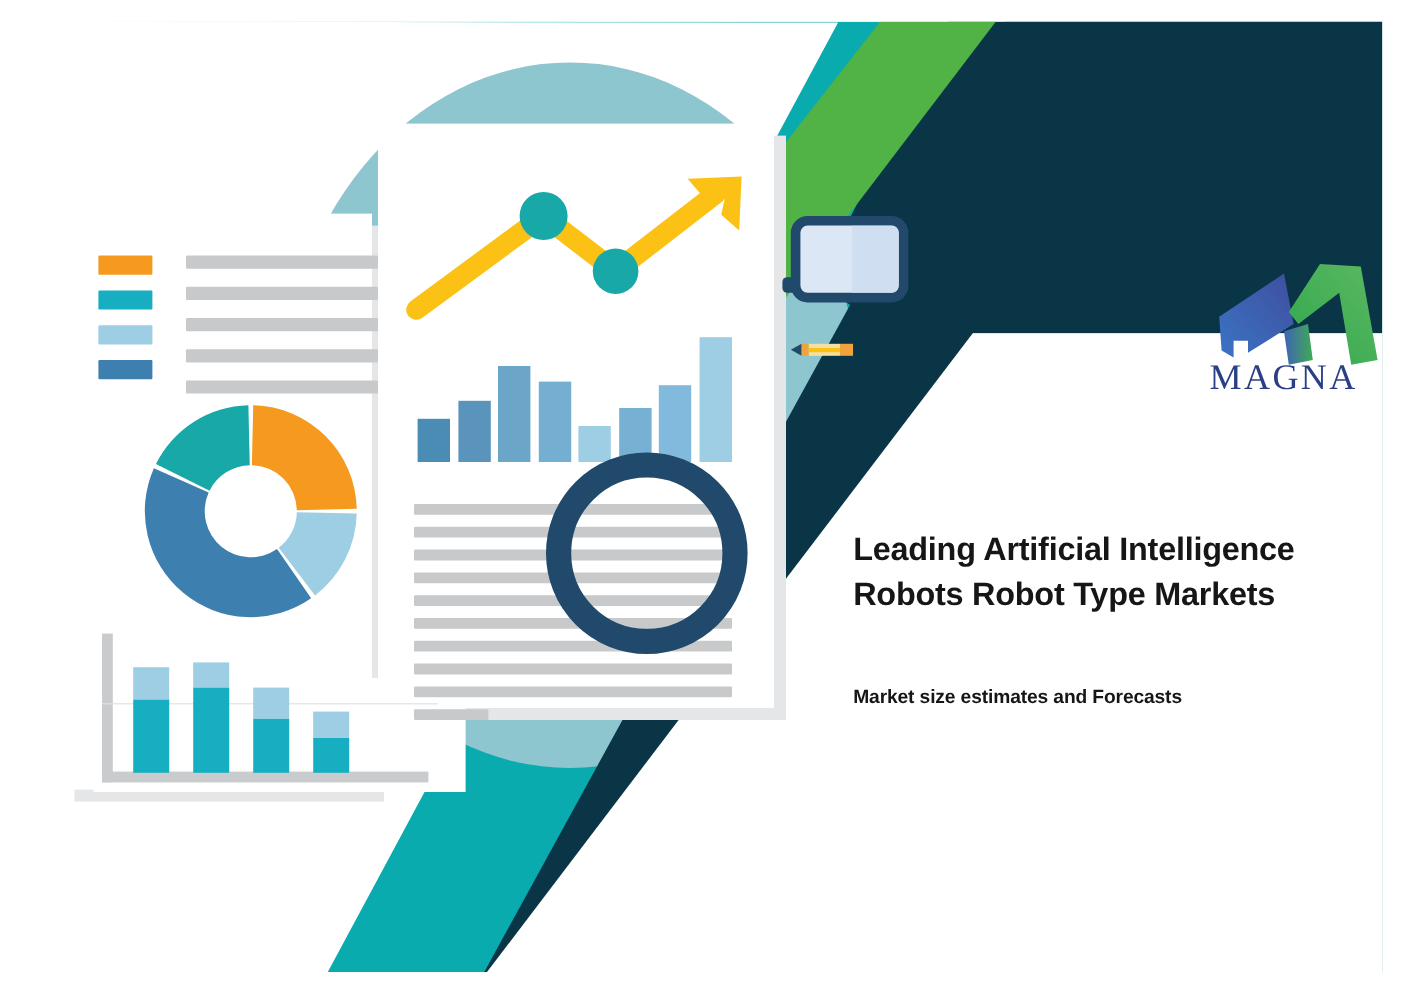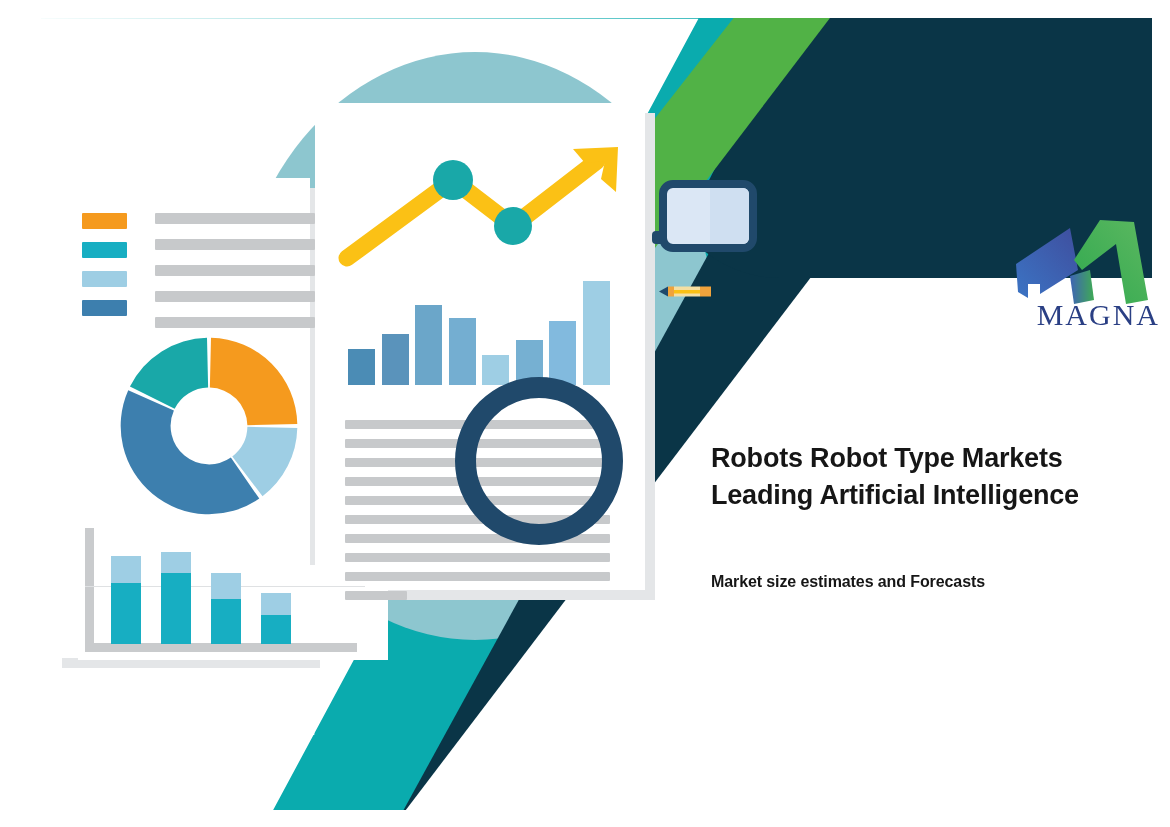--- a/index.html
+++ b/index.html
@@ -96,21 +96,21 @@
     position:absolute;left:711px;top:573px;width:400px;
     font-size:16px;font-weight:bold;color:#161616;letter-spacing:-0.1px;
   }
   #website{
     position:absolute;left:148px;top:721px;
     font-size:16px;font-weight:bold;color:#ffffff;letter-spacing:0.1px;text-align:right;
   }
   
   #logo{position:absolute;left:1008px;top:214px;width:152px;height:128px;}
   #logo-text{
-    position:absolute;left:1008px;top:298px;width:152px;text-align:right;
+    position:absolute;left:1008px;top:298px;width:152px;text-align:left;
     font-family:"Liberation Serif", serif;
     font-size:30px;color:#2a3f84;letter-spacing:2px;
   }
 </style>
 </head>
 <body>
 
 <div id="page">
 
   <div class="bg-teal"></div>
@@ -225,22 +225,22 @@
   </div>
   <svg id="pencil" viewBox="0 0 52 13">
     <polygon fill="#20496b" points="0,6.5 9,1.5 9,11.5"></polygon>
     <rect x="9" y="1.5" width="6" height="10" fill="#f0a33c"></rect>
     <rect x="15" y="1.5" width="26" height="10" fill="#f5dfa2"></rect>
     <rect x="15" y="5" width="26" height="3.5" fill="#fbc115"></rect>
     <rect x="41" y="1.5" width="11" height="10" fill="#f0a33c"></rect>
   </svg>
 
   <div id="title">
+    <div>Leading Artificial Intelligence</div>
     <div>Robots Robot Type Markets</div>
-    <div>Leading Artificial Intelligence</div>
   </div>
   <div id="subtitle">Market size estimates and Forecasts</div>
   <div id="website">www.MagnaMRC.com</div>
 
   <svg id="logo" viewBox="0 0 152 128">
     <defs>
       <linearGradient id="gblue" x1="0" y1="1" x2="1" y2="0">
         <stop offset="0" stop-color="#3b74c4"></stop>
           <stop offset="1" stop-color="#3f4e9e"></stop>
       </linearGradient>

